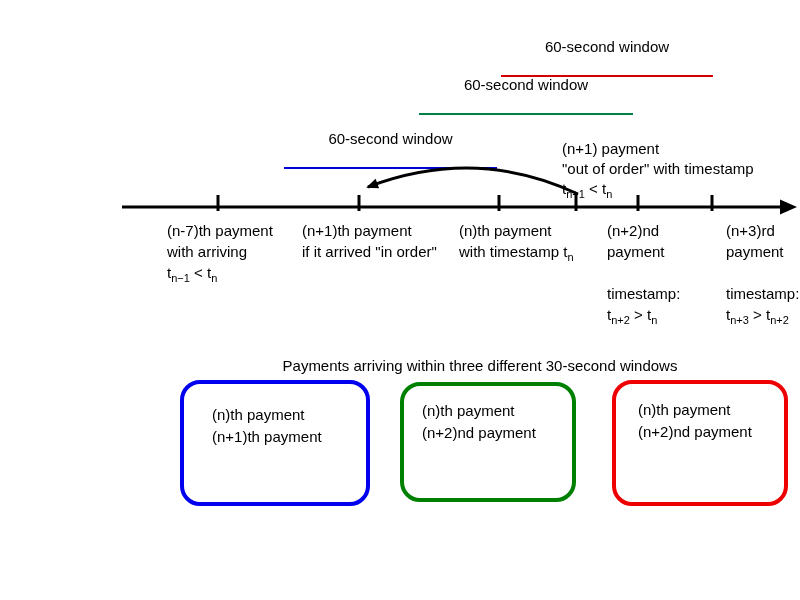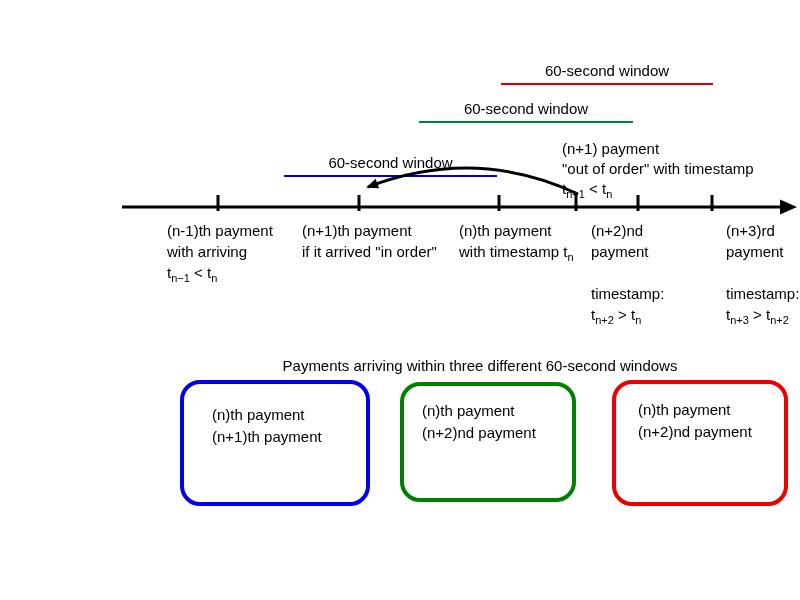--- a/index.html
+++ b/index.html
@@ -3,22 +3,22 @@
 <meta charset="utf-8">
 <style>
   html,body{margin:0;padding:0;}
   body{
     width:800px;height:600px;position:relative;background:#ffffff;
     font-family:"Liberation Sans", sans-serif;color:#000;font-size:15px;
     overflow:hidden;
   }
   .abs{position:absolute;}
   .window-label{
-    text-align:center;padding-bottom:4px;border-bottom:2px solid #000;
-    font-size:15px;line-height:17px;margin-top:24px;
+    text-align:center;padding-bottom:20px;border-bottom:2px solid #000;
+    font-size:15px;line-height:17px;
   }
   .note{line-height:20px;}
   .tl-label{line-height:21px;}
   sub{font-size:11px;line-height:0;}
   .spacer{height:21px;}
   .diagram-svg{position:absolute;left:0;top:0;}
   .bottom-title{text-align:center;font-size:15px;}
   .pay-box{
     border:4px solid #000;border-radius:20px;box-sizing:border-box;
     line-height:22px;
@@ -56,52 +56,52 @@
   <line x1="218" y1="195" x2="218" y2="211" stroke="#000" stroke-width="3"></line>
   <line x1="359" y1="195" x2="359" y2="211" stroke="#000" stroke-width="3"></line>
   <line x1="499" y1="195" x2="499" y2="211" stroke="#000" stroke-width="3"></line>
   <line x1="576" y1="195" x2="576" y2="211" stroke="#000" stroke-width="3"></line>
   <line x1="638" y1="195" x2="638" y2="211" stroke="#000" stroke-width="3"></line>
   <line x1="712" y1="195" x2="712" y2="211" stroke="#000" stroke-width="3"></line>
   <path d="M578,194 Q476,146 368,187" fill="none" stroke="#000" stroke-width="3" marker-end="url(#curveArrow)"></path>
 </svg>
 
 <div class="abs tl-label" style="left:167px;top:220px;width:150px;">
-  <div>(n-1)th payment</div>
+  <div>(n-7)th payment</div>
   <div>with arriving</div>
   <div><span>t</span><sub>n−1</sub><span> &lt; </span><span>t</span><sub>n</sub></div>
 </div>
 
 <div class="abs tl-label" style="left:302px;top:220px;width:160px;">
   <div>(n+1)th payment</div>
   <div>if it arrived "in order"</div>
 </div>
 
 <div class="abs tl-label" style="left:459px;top:220px;width:160px;">
   <div>(n)th payment</div>
   <div><span>with timestamp t</span><sub>n</sub></div>
 </div>
 
-<div class="abs tl-label" style="left:591px;top:220px;width:95px;">
+<div class="abs tl-label" style="left:607px;top:220px;width:95px;">
   <div>(n+2)nd</div>
   <div>payment</div>
   <div class="spacer"></div>
   <div>timestamp:</div>
   <div><span>t</span><sub>n+2</sub><span> &gt; </span><span>t</span><sub>n</sub></div>
 </div>
 
 <div class="abs tl-label" style="left:702px;top:220px;width:98px;margin-left:24px;">
   <div>(n+3)rd</div>
   <div>payment</div>
   <div class="spacer"></div>
   <div>timestamp:</div>
   <div><span>t</span><sub>n+3</sub><span> &gt; </span><span>t</span><sub>n+2</sub></div>
 </div>
 
-<div class="abs bottom-title" style="left:200px;top:357px;width:560px;">Payments arriving within three different 60-second windows</div>
+<div class="abs bottom-title" style="left:200px;top:357px;width:560px;">Payments arriving within three different 30-second windows</div>
 
 <div class="abs pay-box" style="left: 180px; top: 380px; width: 190px; height: 126px; padding: 20px 0px 0px 28px; border-color: rgb(0, 0, 238);">
   <div>(n)th payment</div>
   <div>(n+1)th payment</div>
 </div>
 
 <div class="abs pay-box" style="left: 400px; top: 382px; width: 176px; height: 120px; padding: 14px 0px 0px 18px; border-color: rgb(0, 128, 0);">
   <div>(n)th payment</div>
   <div>(n+2)nd payment</div>
 </div>

